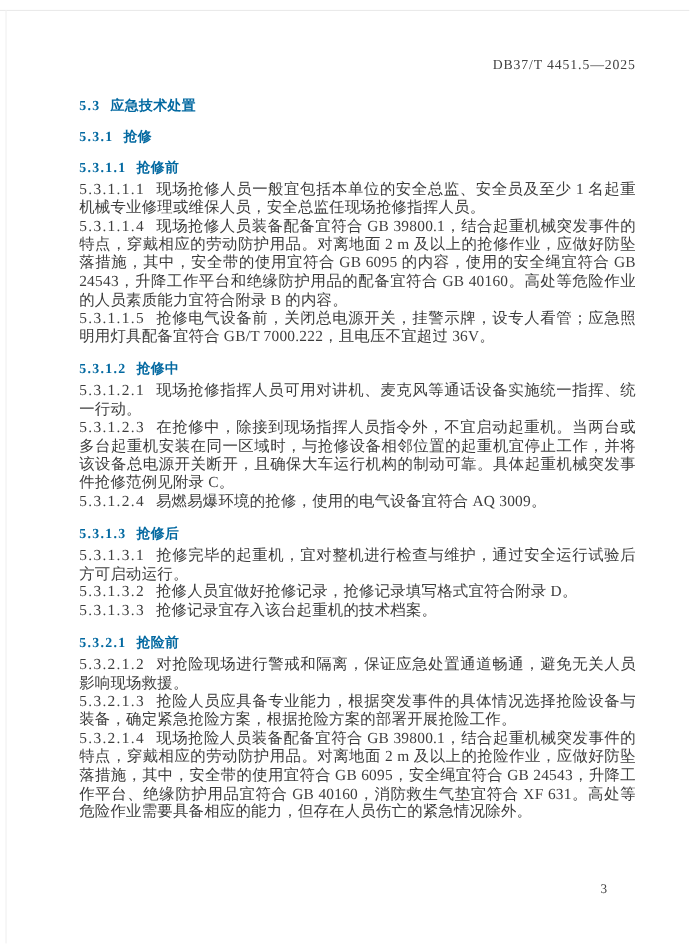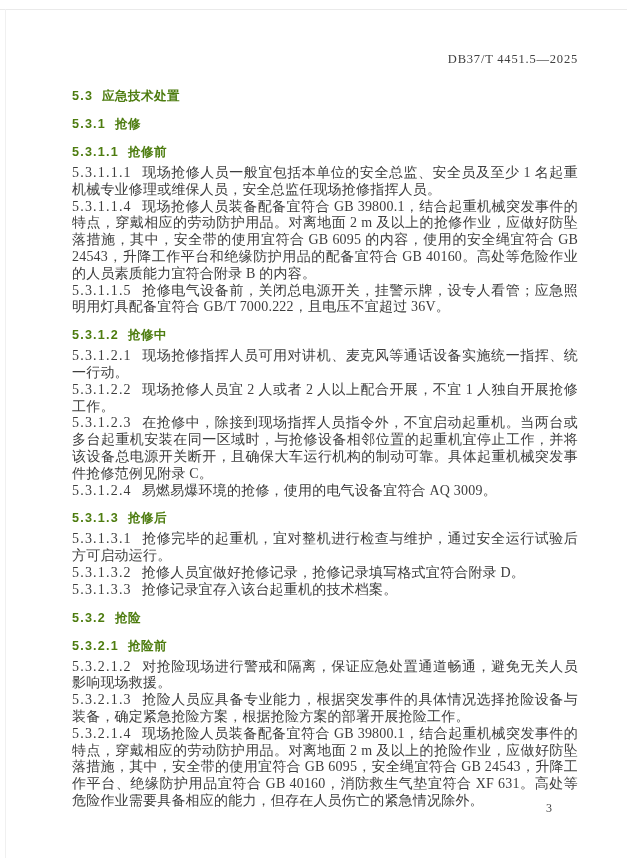--- a/index.html
+++ b/index.html
@@ -16,24 +16,24 @@
   .content{position:absolute;left:72px;top:52px;width:506px;}
   .std-header{
     text-align:right;
     font-size:12.5px;
     letter-spacing:0.8px;
     color:#404040;
     line-height:15px;
     margin:0 0 21px 0;
   }
   .heading{
-    font-family:Liberation Sans, sans-serif;
+    font-family:Liberation Serif, serif;
     font-weight:bold;
     font-size:12.6px;
-    color:#4d7c0f;
+    color:#0369a1;
     line-height:17px;
     margin:11px 0 4px 0;
     letter-spacing:0.4px;
   }
   .heading .num{margin-right:9px;letter-spacing:1.2px;}
   .para{
     font-size:14px;
     line-height:16.8px;
     text-align:justify;
     letter-spacing:0.2px;
@@ -60,28 +60,26 @@
     </div>
 
   <div class="heading h2"><span class="num">5.3</span><span class="txt">应急技术处置</span></div>
       <div class="heading h3"><span class="num">5.3.1</span><span class="txt">抢修</span></div>
       <div class="heading h4"><span class="num">5.3.1.1</span><span class="txt">抢修前</span></div>
       <div class="para"><span class="num">5.3.1.1.1</span><span class="txt">现场抢修人员一般宜包括本单位的安全总监、安全员及至少 1 名起重机械专业修理或维保人员，安全总监任现场抢修指挥人员。</span></div>
       <div class="para"><span class="num">5.3.1.1.4</span><span class="txt">现场抢修人员装备配备宜符合 GB 39800.1，结合起重机械突发事件的特点，穿戴相应的劳动防护用品。对离地面 2 m 及以上的抢修作业，应做好防坠落措施，其中，安全带的使用宜符合 GB 6095 的内容，使用的安全绳宜符合 GB 24543，升降工作平台和绝缘防护用品的配备宜符合 GB 40160。高处等危险作业的人员素质能力宜符合附录 B 的内容。</span></div>
       <div class="para"><span class="num">5.3.1.1.5</span><span class="txt">抢修电气设备前，关闭总电源开关，挂警示牌，设专人看管；应急照明用灯具配备宜符合 GB/T 7000.222，且电压不宜超过 36V。</span></div>
       <div class="heading h4"><span class="num">5.3.1.2</span><span class="txt">抢修中</span></div>
       <div class="para"><span class="num">5.3.1.2.1</span><span class="txt">现场抢修指挥人员可用对讲机、麦克风等通话设备实施统一指挥、统一行动。</span></div>
-      <div class="para"><span class="num">5.3.1.2.2</span><span class="txt">现场抢修人员宜 2 人或者 2 人以上配合开展，不宜 1 人独自开展抢修工作。</span></div>
       <div class="para"><span class="num">5.3.1.2.3</span><span class="txt">在抢修中，除接到现场指挥人员指令外，不宜启动起重机。当两台或多台起重机安装在同一区域时，与抢修设备相邻位置的起重机宜停止工作，并将该设备总电源开关断开，且确保大车运行机构的制动可靠。具体起重机械突发事件抢修范例见附录 C。</span></div>
       <div class="para"><span class="num">5.3.1.2.4</span><span class="txt">易燃易爆环境的抢修，使用的电气设备宜符合 AQ 3009。</span></div>
       <div class="heading h4"><span class="num">5.3.1.3</span><span class="txt">抢修后</span></div>
       <div class="para"><span class="num">5.3.1.3.1</span><span class="txt">抢修完毕的起重机，宜对整机进行检查与维护，通过安全运行试验后方可启动运行。</span></div>
       <div class="para"><span class="num">5.3.1.3.2</span><span class="txt">抢修人员宜做好抢修记录，抢修记录填写格式宜符合附录 D。</span></div>
       <div class="para"><span class="num">5.3.1.3.3</span><span class="txt">抢修记录宜存入该台起重机的技术档案。</span></div>
-      <div class="heading h3"><span class="num">5.3.2</span><span class="txt">抢险</span></div>
       <div class="heading h4"><span class="num">5.3.2.1</span><span class="txt">抢险前</span></div>
       <div class="para"><span class="num">5.3.2.1.2</span><span class="txt">对抢险现场进行警戒和隔离，保证应急处置通道畅通，避免无关人员影响现场救援。</span></div>
       <div class="para"><span class="num">5.3.2.1.3</span><span class="txt">抢险人员应具备专业能力，根据突发事件的具体情况选择抢险设备与装备，确定紧急抢险方案，根据抢险方案的部署开展抢险工作。</span></div>
       <div class="para"><span class="num">5.3.2.1.4</span><span class="txt">现场抢险人员装备配备宜符合 GB 39800.1，结合起重机械突发事件的特点，穿戴相应的劳动防护用品。对离地面 2 m 及以上的抢险作业，应做好防坠落措施，其中，安全带的使用宜符合 GB 6095，安全绳宜符合 GB 24543，升降工作平台、绝缘防护用品宜符合 GB 40160，消防救生气垫宜符合 XF 631。高处等危险作业需要具备相应的能力，但存在人员伤亡的紧急情况除外。</span></div>
     </div>
 
   <div class="footer-page-num">3</div>
 </div>
 
 </body></html>

